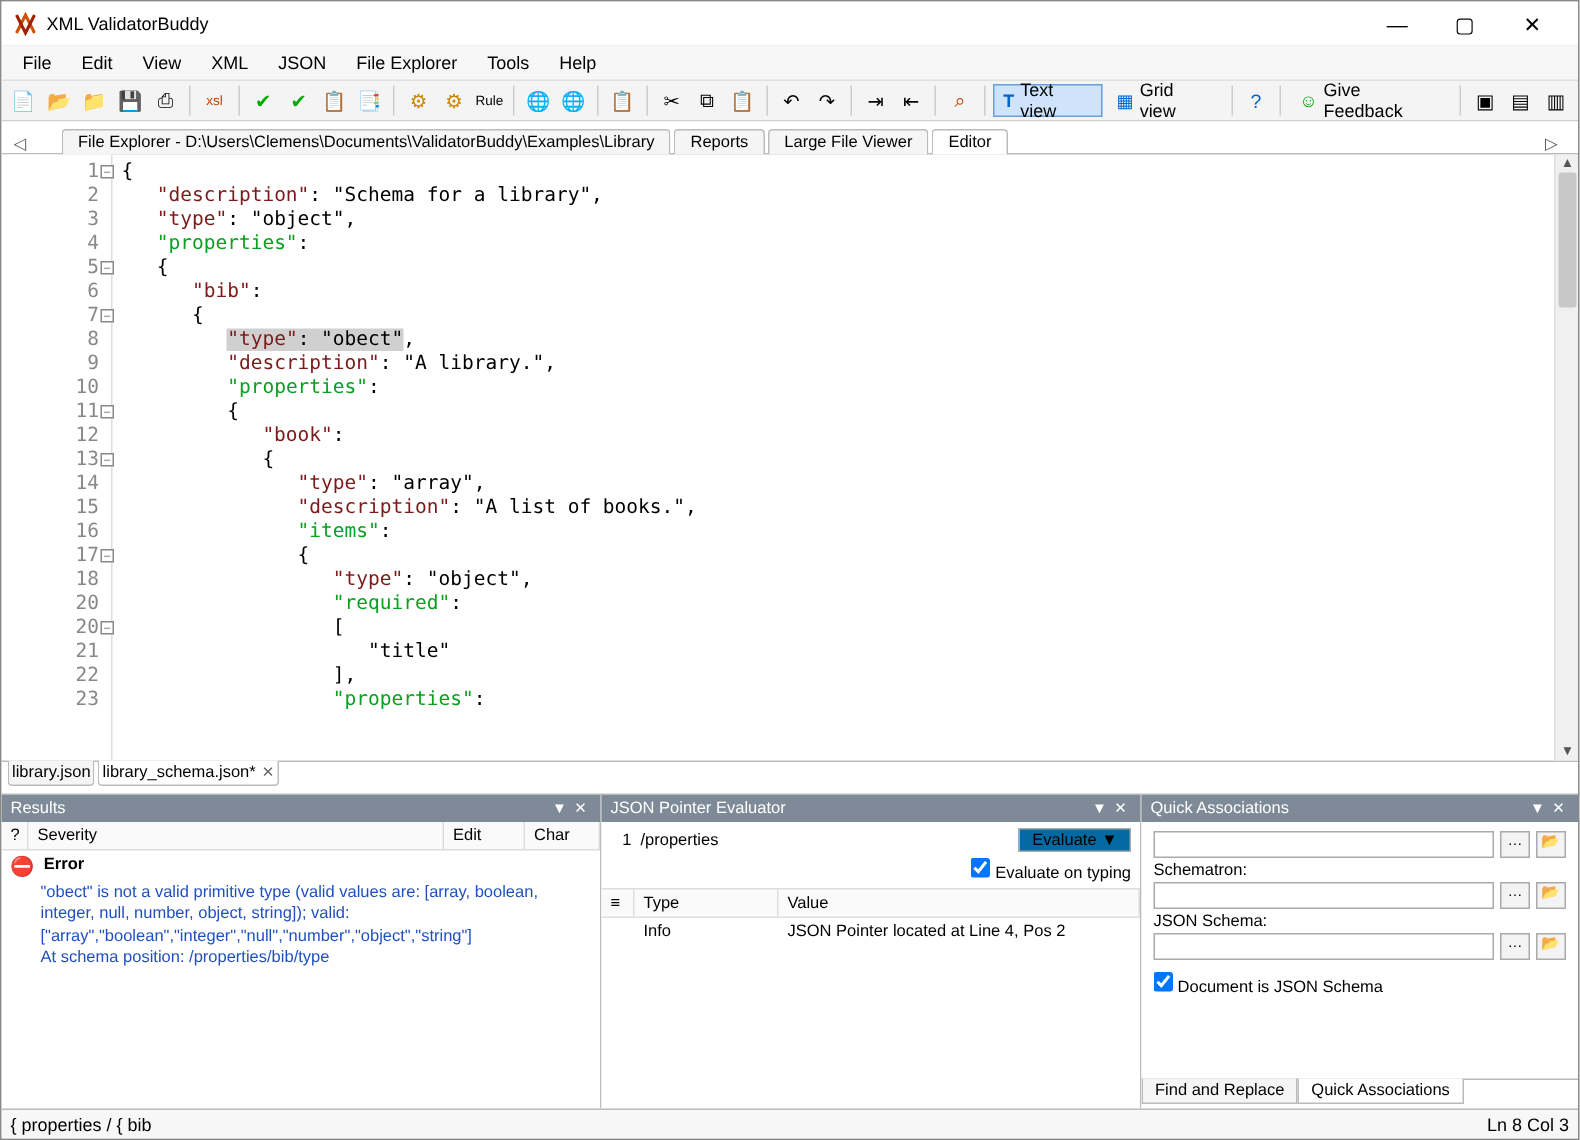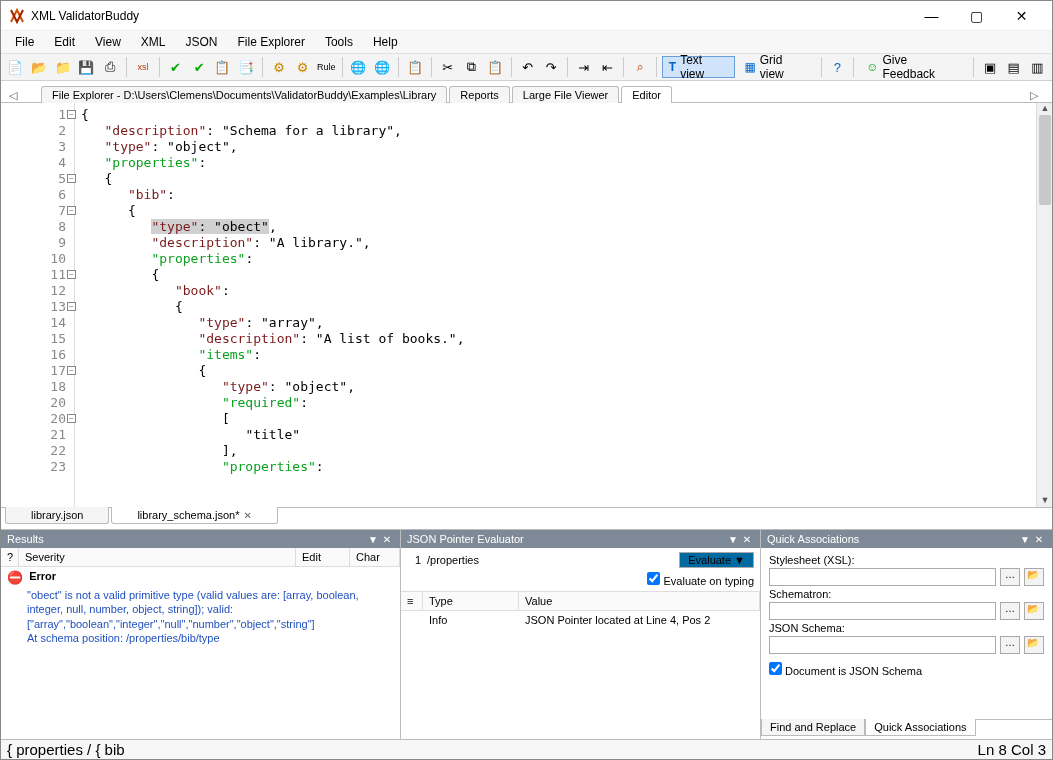--- a/index.html
+++ b/index.html
@@ -27,21 +27,21 @@
 .code { flex: 1; font-family: Consolas, monospace; font-size: 13px; padding: 4px 6px; overflow: hidden; position: relative; white-space: pre; }
 .code .cline { height: 16px; }
 .k { color: #7a1a1a; }
 .s { color: #000; }
 .kw { color: #0aa020; }
 .highlight { background: #d0d0d0; }
 .scrollbar-v { width: 16px; background: #f0f0f0; border-left: 1px solid #ddd; position: relative; }
 .scrollbar-v .thumb { position: absolute; top: 12px; left: 2px; width: 12px; height: 90px; background: #c8c8c8; border-radius: 2px; }
 .scrollbar-v .arr { position: absolute; left: 0; width: 16px; height: 12px; text-align: center; font-size: 9px; color: #555; }
 .doc-tabs { height: 22px; display: flex; align-items: flex-start; background: #fff; border-top: 1px solid #bbb; padding: 0 4px; }
-.doc-tabs .tab { padding: 2px 25px; border: 1px solid #bbb; border-top: none; background: #f5f5f5; margin-right: 2px; border-radius: 0 0 3px 3px; cursor: pointer; font-size: 11px; position: relative; top: -1px; display: flex; align-items: center; gap: 4px; }
+.doc-tabs .tab { padding: 2px 2px; border: 1px solid #bbb; border-top: none; background: #f5f5f5; margin-right: 2px; border-radius: 0 0 3px 3px; cursor: pointer; font-size: 11px; position: relative; top: -1px; display: flex; align-items: center; gap: 4px; }
 .doc-tabs .tab.active { background: #fff; font-weight: normal; }
 .doc-tabs .close { font-size: 10px; color: #666; }
 .panels { height: 210px; display: flex; border-top: 1px solid #bbb; }
 .panel { display: flex; flex-direction: column; border-right: 1px solid #bbb; min-width: 0; }
 .panel:last-child { border-right: none; }
 .panel-header { height: 18px; background: #7e8a97; color: #fff; display: flex; align-items: center; padding: 0 6px; font-size: 11px; }
 .panel-header .spacer { flex: 1; }
 .panel-header .pbtn { width: 14px; text-align: center; cursor: pointer; font-size: 10px; }
 .panel-body { flex: 1; background: #fff; overflow: hidden; display: flex; flex-direction: column; font-size: 11px; }
 .results-head { display: flex; border-bottom: 1px solid #ddd; background: #fafafa; }
@@ -59,21 +59,21 @@
 .jp-table-head div { padding: 3px 6px; border-right: 1px solid #ddd; }
 .jp-row { display: flex; padding: 3px 0; }
 .jp-row div { padding: 0 6px; }
 .qa-body { padding: 6px 8px; display: flex; flex-direction: column; gap: 2px; }
 .qa-field { display: flex; align-items: center; gap: 4px; }
 .qa-field input[type=text] { flex: 1; border: 1px solid #aaa; height: 18px; padding: 0 3px; }
 .qa-field .mini { width: 20px; height: 18px; border: 1px solid #aaa; background: #f3f3f3; text-align: center; font-size: 10px; cursor: pointer; }
 .qa-tabs { height: 20px; display: flex; align-items: flex-start; border-top: 1px solid #bbb; background: #fff; }
 .qa-tabs .tab { padding: 2px 8px; border: 1px solid #bbb; border-top: none; background: #f5f5f5; font-size: 11px; cursor: pointer; position: relative; top: -1px; }
 .qa-tabs .tab.active { background: #fff; }
-.statusbar { height: 20px; border-top: 1px solid #bbb; background: #f7f7f7; display: flex; align-items: center; padding: 0 6px; font-size: 15px; }
+.statusbar { height: 20px; border-top: 1px solid #bbb; background: #f7f7f7; display: flex; align-items: center; padding: 0 6px; font-size: 12px; }
 .statusbar .spacer { flex: 1; }
 svg { display: block; }
 </style>
 </head>
 <body>
 
 <div class="titlebar">
   <span class="logo">
     <svg width="16" height="16">
         <path d="M2 14 L8 2 L14 14" stroke="#d05000" stroke-width="2" fill="none"></path>
@@ -267,21 +267,20 @@
 
   <div class="panel" style="flex:1;">
     <div class="panel-header">
       <span>Quick Associations</span>
       <span class="spacer"></span>
       <span class="pbtn">▼</span>
       <span class="pbtn">✕</span>
     </div>
     <div class="panel-body">
       <div class="qa-body">
-        <div>Stylesheet (XSL):</div>
         <div class="qa-field">
           <input type="text" style="">
           <span class="mini">…</span>
           <span class="mini">📂</span>
         </div>
         <div>Schematron:</div>
         <div class="qa-field">
           <input type="text" style="">
           <span class="mini">…</span>
           <span class="mini">📂</span>

